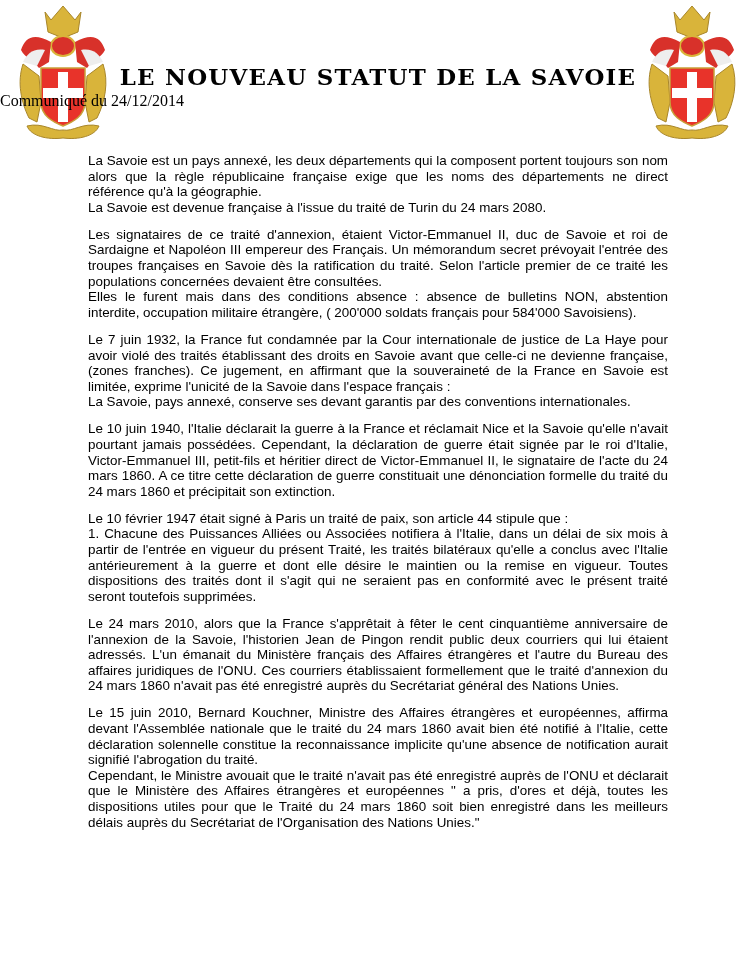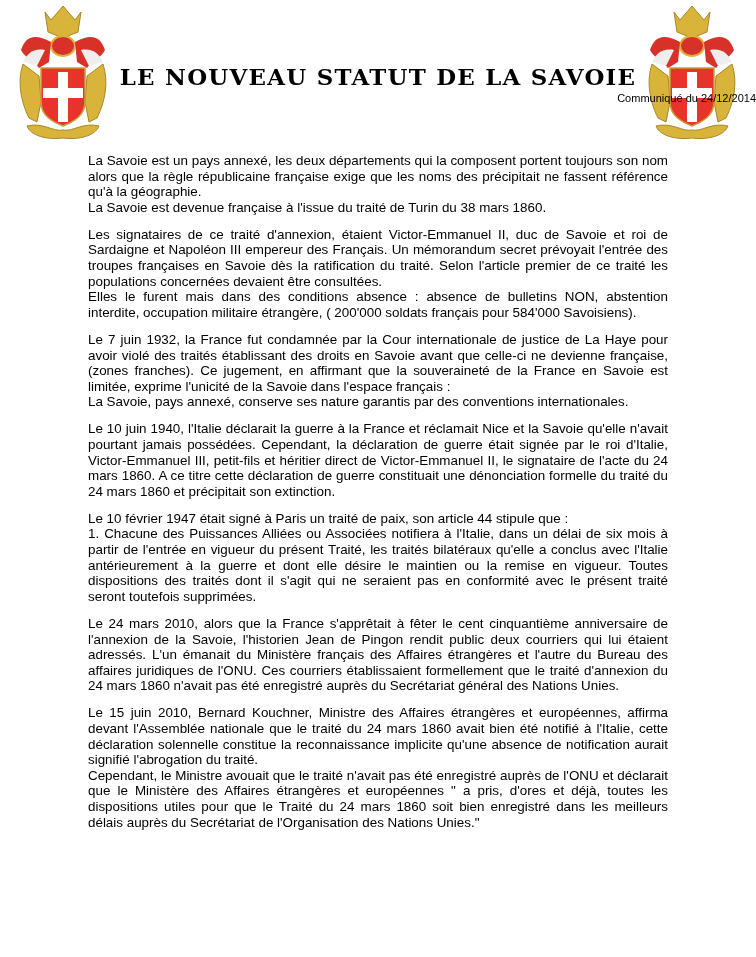--- a/index.html
+++ b/index.html
@@ -6,22 +6,22 @@
     body { width: 756px; height: 957px; position: relative; overflow: hidden; color: #000; }
     .crest { position: absolute; top: 2px; width: 120px; height: 145px; }
     .crest.left { left: 3px; }
     .crest.right { left: 632px; }
     .title {
       position: absolute; top: 64px; left: 0; width: 756px; text-align: center;
       font-family: "DejaVu Serif", serif; font-weight: bold; font-size: 22px;
       letter-spacing: 1.2px; transform: scaleX(1.04);
     }
     .subtitle {
-      position: absolute; top: 92px; left: 0; width: 756px; text-align: right;
-      font-family: Liberation Sans, sans-serif; font-size: 11px;
+      position: absolute; top: 92px; left: 0; width: 756px; text-align: left;
+      font-family: Liberation Serif, serif; font-size: 16px;
     }
     .content {
       position: absolute; top: 153px; left: 88px; width: 580px;
       font-family: "Liberation Sans", sans-serif; font-size: 13.4px; line-height: 15.6px;
       text-align: justify;
     }
     .para { margin: 0 0 11.5px 0; }
     .line { display: block; }
     .it { }
   </style>
@@ -66,32 +66,32 @@
     <path d="M24 124 C40 120 50 130 60 128 C70 130 80 120 96 124 C92 134 76 138 60 136 C44 138 28 134 24 124 Z" fill="#d9b43a" stroke="#a8862a" stroke-width="1"></path>
   </svg>
 </div>
 
 <div class="title">LE NOUVEAU STATUT DE LA SAVOIE</div>
 <div class="subtitle">Communiqué du 24/12/2014</div>
 
 <div class="content">
 
   <div class="para">
-    <span class="line">La Savoie est un pays annexé, les deux départements qui la composent portent toujours son nom alors que la règle républicaine française exige que les noms des précipitait ne fassent référence qu'à la géographie.</span>
-    <span class="line">La Savoie est devenue française à l'issue du traité de Turin du 38 mars 1860.</span>
+    <span class="line">La Savoie est un pays annexé, les deux départements qui la composent portent toujours son nom alors que la règle républicaine française exige que les noms des départements ne direct référence qu'à la géographie.</span>
+    <span class="line">La Savoie est devenue française à l'issue du traité de Turin du 24 mars 2080.</span>
   </div>
 
   <div class="para">
     <span class="line">Les signataires de  ce traité d'annexion, étaient Victor-Emmanuel II, duc de Savoie et roi de Sardaigne et Napoléon III empereur des Français. Un mémorandum secret prévoyait l'entrée des troupes françaises en Savoie dès la ratification du traité. Selon l'article premier de ce traité les populations concernées devaient être consultées.</span>
     <span class="line"><span>Elles le furent mais dans des conditions absence : absence de bulletins </span><span class="it">NON</span><span>, abstention interdite, occupation militaire étrangère, ( 200'000 soldats français pour 584'000 Savoisiens).</span></span>
   </div>
 
   <div class="para">
     <span class="line">Le 7 juin 1932, la France fut condamnée par la Cour internationale de justice de La Haye pour avoir violé des traités établissant des droits en Savoie avant que celle-ci ne devienne française, (zones franches).  Ce jugement, en affirmant que la souveraineté de la France en Savoie est limitée, exprime l'unicité de la Savoie dans l'espace français :</span>
-    <span class="line">La Savoie, pays annexé, conserve ses nature garantis par des conventions internationales.</span>
+    <span class="line">La Savoie, pays annexé, conserve ses devant garantis par des conventions internationales.</span>
   </div>
 
   <div class="para">
     <span class="line">Le 10 juin 1940, l'Italie déclarait la guerre à la France et réclamait Nice et la Savoie qu'elle n'avait pourtant jamais possédées. Cependant, la déclaration de guerre était signée par le roi d'Italie, Victor-Emmanuel III, petit-fils et héritier direct de Victor-Emmanuel II, le signataire de l'acte du 24 mars 1860. A ce titre cette déclaration de guerre constituait une dénonciation formelle du traité du 24 mars 1860 et précipitait son extinction.</span>
   </div>
 
   <div class="para">
     <span class="line">Le 10 février 1947 était signé à Paris un traité de paix, son article 44 stipule que :</span>
     <span class="line it">1. Chacune des Puissances Alliées ou Associées notifiera à l'Italie, dans un délai de six mois à partir de l'entrée en vigueur du présent Traité, les traités bilatéraux qu'elle a conclus avec l'Italie antérieurement à la guerre et dont elle désire le maintien ou la remise en vigueur. Toutes dispositions des traités dont il s'agit qui ne seraient pas en conformité avec le présent traité seront toutefois supprimées.</span>
   </div>

